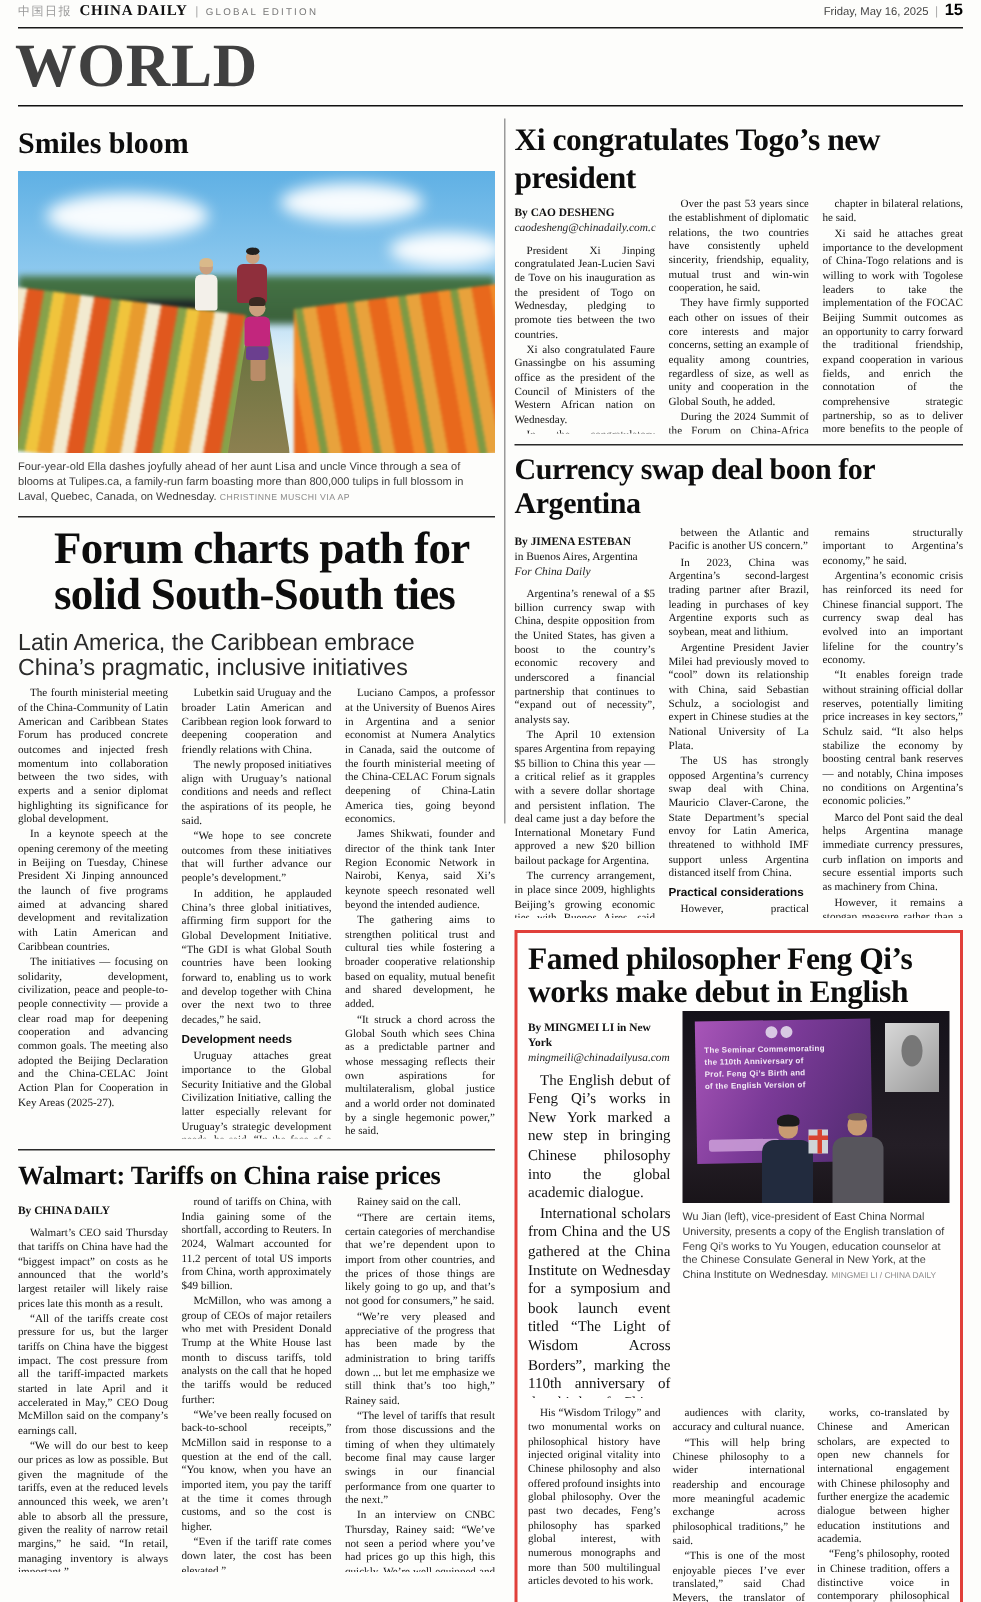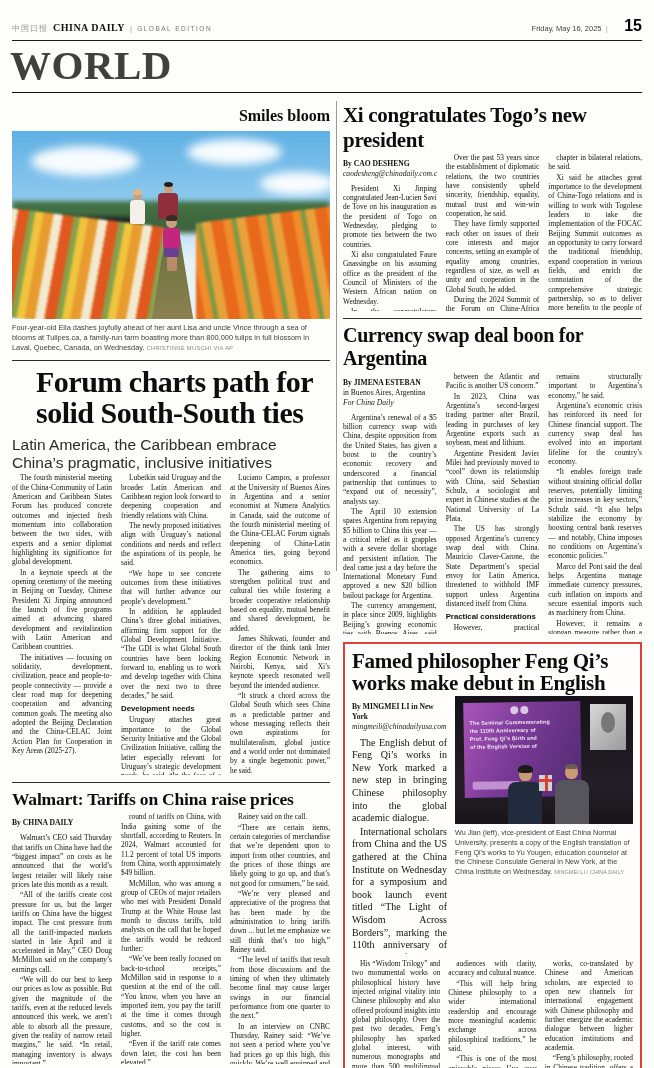--- a/index.html
+++ b/index.html
@@ -1,28 +1,28 @@
 <!DOCTYPE html>
 <html><head>
 <meta charset="utf-8">
 <style>
   html,body{margin:0;padding:0;}
   body{width:654px;height:1068px;background:#fdfdfb;color:#111;overflow:hidden;
        font-family:"Liberation Serif",serif;}
   .page{padding:0 12px;position:relative;}
   
-  .topbar{display:flex;justify-content:space-between;align-items:baseline;padding-top:17px;
+  .topbar{display:flex;justify-content:space-between;align-items:baseline;padding-top:1px;
           font-family:"Liberation Sans",sans-serif;}
   .mast-left{display:flex;align-items:baseline;gap:5px;}
   .mast-cn{font-size:8px;color:#999;letter-spacing:1px;}
   .mast-brand{font-size:10px;font-weight:bold;letter-spacing:.5px;font-family:"Liberation Serif",serif;}
   .mast-sep{color:#aaa;font-size:8px;}
   .mast-edition{font-size:6.5px;color:#777;letter-spacing:1.5px;}
   .mast-right{font-size:7.5px;color:#444;}
-  .mast-right b{font-size:16px;color:#000;margin-left:12px;}
+  .mast-right b{font-size:11px;color:#000;}
   .rule{border-top:1px solid #1a1a1a;margin-top:5px;}
   .world{font-family:"Liberation Serif",serif;font-weight:bold;color:#404040;
          font-size:41px;line-height:1;margin:4px 0 6px -2px;letter-spacing:.5px;}
   .rule-thick{border-top:1.5px solid #111;margin-bottom:8px;}
   
   .content{display:flex;align-items:stretch;}
   .left-region{width:318px;flex:none;}
   .vdiv{width:1px;background:#9a9a9a;margin:0 6px;height:470px;flex:none;}
   .right-region{flex:1;min-width:0;margin-left:-7px;padding-left:7px;}
   
@@ -30,21 +30,21 @@
   .cols{display:flex;gap:9px;overflow:hidden;}
   .col{flex:1;min-width:0;overflow:hidden;}
   .col p{margin:0 0 1px 0;font-size:7.4px;line-height:1.26;text-align:justify;text-indent:8px;}
   .crosshead{font-family:"Liberation Sans",sans-serif;font-weight:bold;font-size:7.8px;
              margin:4px 0 2px 0;}
   .byline{font-size:7.6px;margin:6px 0 5px 0;}
   .byline .bl-b{font-weight:bold;}
   .byline .bl-i{font-style:italic;color:#222;}
   .byline div{line-height:1.3;}
   
-  .smiles-head{font-size:16px;margin:6px 0 6px 0;text-align:right;}
+  .smiles-head{font-size:20px;margin:6px 0 6px 0;}
   .caption{font-family:"Liberation Sans",sans-serif;font-size:7.4px;line-height:1.35;color:#3c3c3c;
            margin-top:4px;text-align:left;}
   .caption .cred{font-size:5.8px;color:#8a8a8a;letter-spacing:.3px;}
   
   .photo-tulips{position:relative;width:318px;height:188px;overflow:hidden;background:#9fd0f0;}
   .pt-sky{position:absolute;inset:0;background:linear-gradient(180deg,#5fb0e4 0%,#8cc8ee 35%,#d8ecf8 62%,#e8f2f4 70%);}
   .pt-cloud{position:absolute;background:rgba(255,255,255,.95);border-radius:50%;filter:blur(5px);}
   .pt-trees{position:absolute;left:0;right:0;top:37%;height:17%;
             background:linear-gradient(180deg,#3c6b33,#2c5227);filter:blur(2.5px);opacity:.9;}
   .pt-crowd{position:absolute;left:8%;top:46%;width:30%;height:9%;background:#1e2726;filter:blur(2px);border-radius:4px;}
@@ -186,22 +186,22 @@
         <div class="col">
             <p>Lubetkin said Uruguay and the broader Latin American and Caribbean region look forward to deepening cooperation and friendly relations with China.</p>
             <p>The newly proposed initiatives align with Uruguay’s national conditions and needs and reflect the aspirations of its people, he said.</p>
             <p>“We hope to see concrete outcomes from these initiatives that will further advance our people’s development.”</p>
             <p>In addition, he applauded China’s three global initiatives, affirming firm support for the Global Development Initiative. “The GDI is what Global South countries have been looking forward to, enabling us to work and develop together with China over the next two to three decades,” he said.</p>
             <div class="crosshead">Development needs</div>
             <p>Uruguay attaches great importance to the Global Security Initiative and the Global Civilization Initiative, calling the latter especially relevant for Uruguay’s strategic development needs, he said. “In the face of a volatile international landscape, we must actively work through such forward-looking initiatives to foster a more balanced global order.”</p>
           </div>
         <div class="col">
             <p>Luciano Campos, a professor at the University of Buenos Aires in Argentina and a senior economist at Numera Analytics in Canada, said the outcome of the fourth ministerial meeting of the China-CELAC Forum signals deepening of China-Latin America ties, going beyond economics.</p>
+            <p>James Shikwati, founder and director of the think tank Inter Region Economic Network in Nairobi, Kenya, said Xi’s keynote speech resonated well beyond the intended audience.</p>
             <p>The gathering aims to strengthen political trust and cultural ties while fostering a broader cooperative relationship based on equality, mutual benefit and shared development, he added.</p>
-            <p>James Shikwati, founder and director of the think tank Inter Region Economic Network in Nairobi, Kenya, said Xi’s keynote speech resonated well beyond the intended audience.</p>
             <p>“It struck a chord across the Global South which sees China as a predictable partner and whose messaging reflects their own aspirations for multilateralism, global justice and a world order not dominated by a single hegemonic power,” he said.</p>
           </div>
       </div>
 
       <div class="hr-article"></div>
 
       <h3 class="walmart-head">Walmart: Tariffs on China raise prices</h3>
       <div class="cols" style="height:252px;">
         <div class="col">
           <div class="byline">

